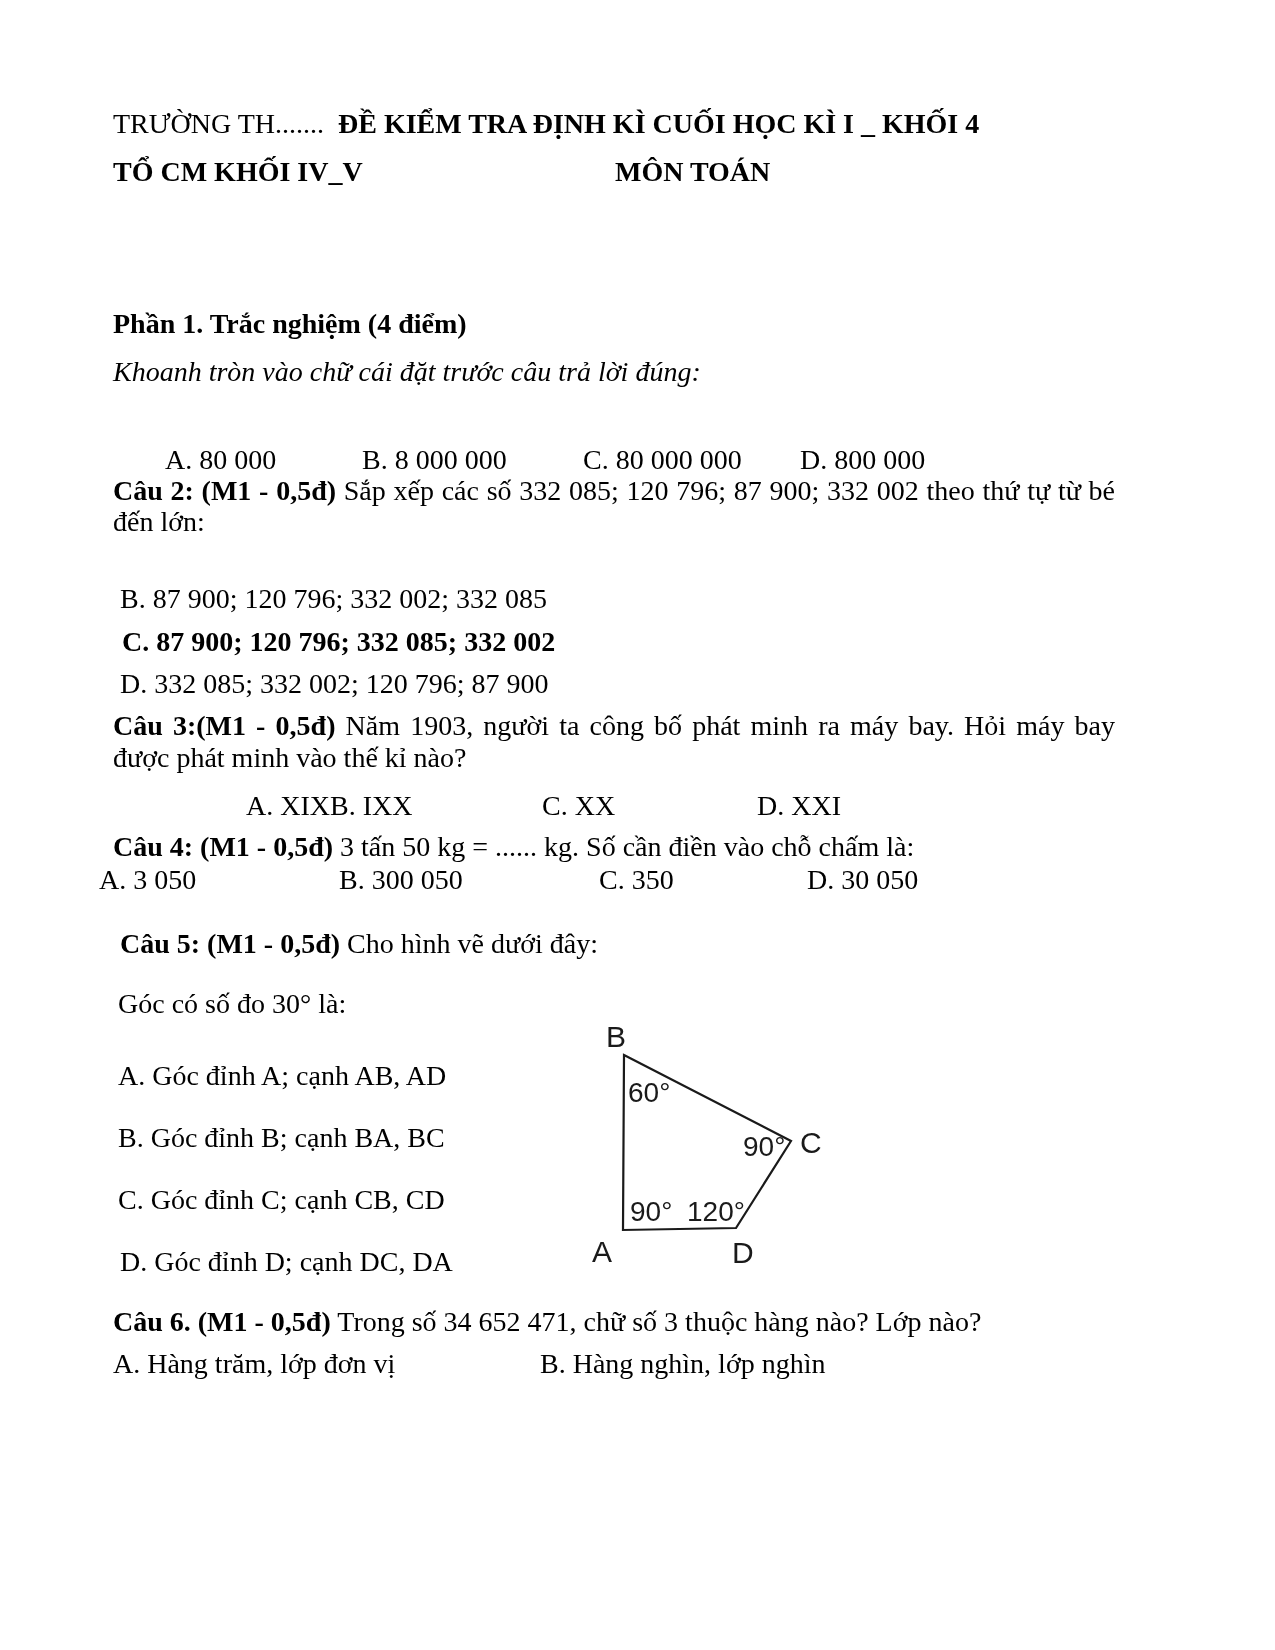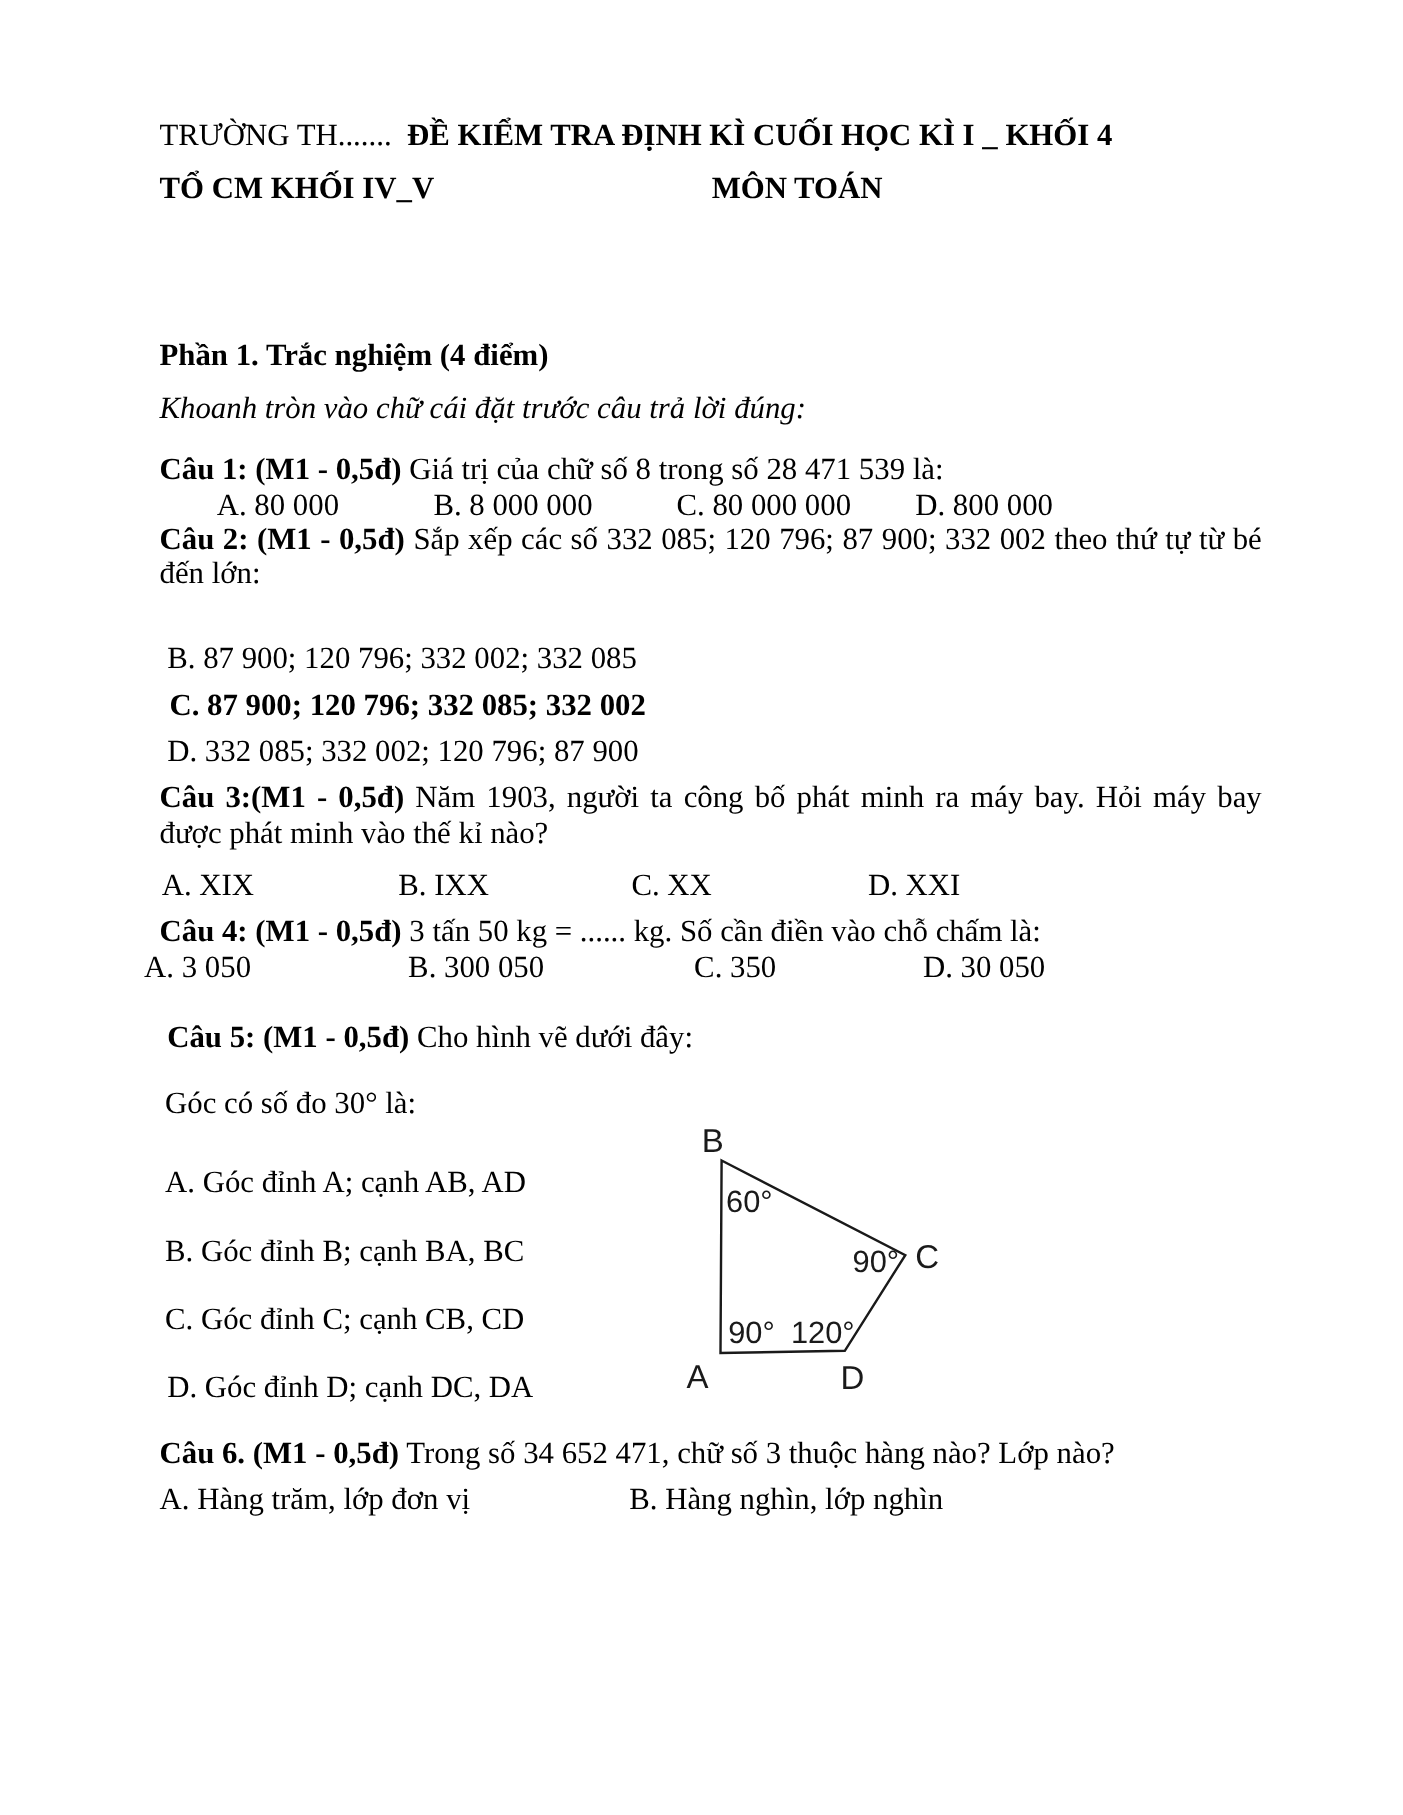--- a/index.html
+++ b/index.html
@@ -1,27 +1,27 @@
 <!DOCTYPE html>
 <html><head>
 <meta charset="utf-8">
 <style>
   html,body { margin:0; padding:0; background:#ffffff; }
   body { width:1275px; height:1650px; font-family:"Liberation Serif", serif; color:#000000; font-size:28px; }
   .page { position:relative; width:1275px; height:1650px; background:#ffffff; overflow:hidden; }
-  .abs { position:absolute; white-space:nowrap; line-height:1.12;margin-left:32px; }
+  .abs { position:absolute; white-space:nowrap; line-height:1.12; }
   .b { font-weight:bold; }
   .i { font-style:italic; }
   .jline { white-space:normal; width:1002px; text-align:justify; text-align-last:justify; }
   .optrow { display:flex; }
   .optrow span { display:block; }
   .q1row span:nth-child(1){ width:197px; }
   .q1row span:nth-child(2){ width:221px; }
   .q1row span:nth-child(3){ width:217px; }
-  .q3row span:nth-child(1){ width:215px; }
+  .q3row span:nth-child(1){ width:215px;text-align:right; }
   .q3row span:nth-child(2){ width:212px; }
   .q3row span:nth-child(3){ width:215px; }
   .q4row span:nth-child(1){ width:240px; }
   .q4row span:nth-child(2){ width:260px; }
   .q4row span:nth-child(3){ width:208px; }
   .q6row span:nth-child(1){ width:427px; }
   .qlabel { font-weight:bold; }
   svg text { font-family:"Liberation Sans", sans-serif; fill:#1a1a1a; }
   svg .vlabel { font-size:30px; }
   svg .alabel { font-size:28px; }
@@ -44,24 +44,20 @@
     <span>MÔN TOÁN</span>
   </div>
 
   <div class="abs b" style="left:113px; top:308px;">
     <span>Phần 1. Trắc nghiệm (4 điểm)</span>
   </div>
   <div class="abs i" style="left:113px; top:356px;">
     <span>Khoanh tròn vào chữ cái đặt trước câu trả lời đúng:</span>
   </div>
 
-  <div class="abs" style="left:113px; top:411px;">
-    <span class="qlabel">Câu 1: (M1 - 0,5đ)</span>
-    <span>Giá trị của chữ số 8 trong số 28 471 539 là:</span>
-  </div>
   <div class="abs optrow q1row" style="left:165px; top:444px;">
     <span>A. 80 000</span>
     <span>B. 8 000 000</span>
     <span>C. 80 000 000</span>
     <span>D. 800 000</span>
   </div>
 
   <div class="abs jline" style="left:113px; top:475px;">
     <span class="qlabel">Câu 2: (M1 - 0,5đ)</span>
     <span>Sắp xếp các số 332 085; 120 796; 87 900; 332 002 theo thứ tự từ bé</span>

